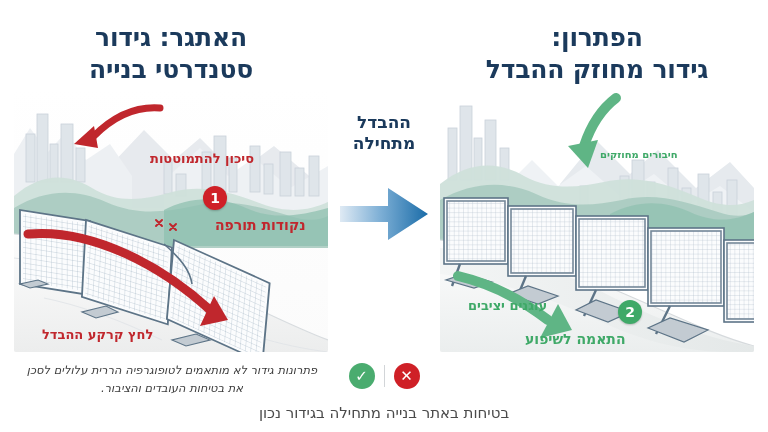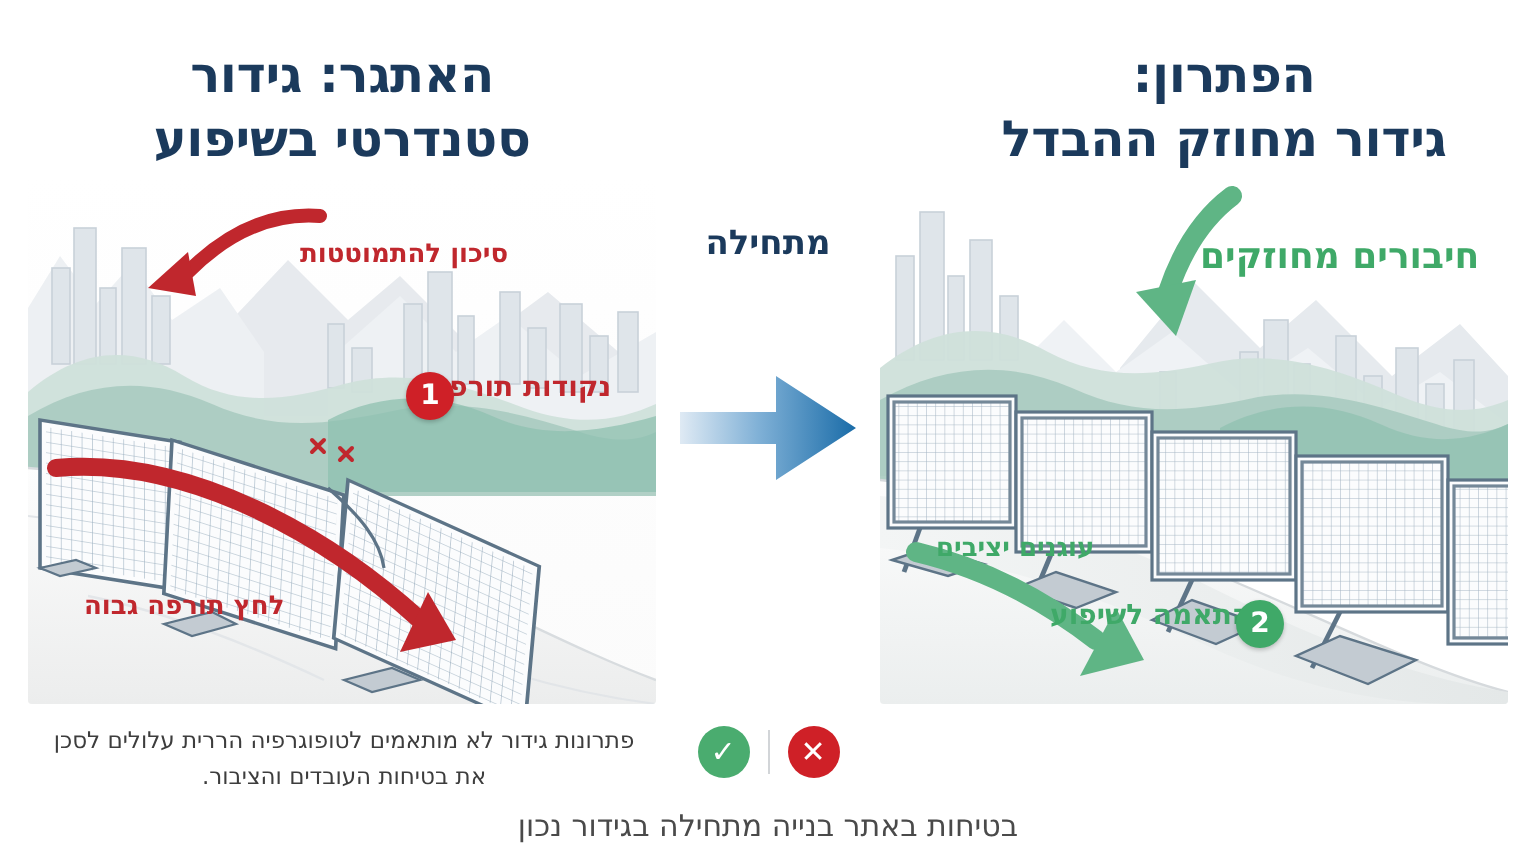--- a/index.html
+++ b/index.html
@@ -17,21 +17,21 @@
     text-align:center;
     color:#1b3a5c;
     font-weight:bold;
     font-size:25px;
     line-height:1.28;
     letter-spacing:-0.2px;
     direction:rtl;
   }
   .title .l2{display:block;}
   #title-left{left:14px;width:314px;}
-  #title-right{left:455px;width:314px;}
+  #title-right{left:440px;width:314px;}
 
   
   .panel{
     position:absolute;top:88px;width:314px;height:264px;
     overflow:hidden;border-radius:2px;
   }
   #panel-left{left:14px;background:linear-gradient(180deg,#ffffff 0%,#fdfdfd 55%,#f7f7f6 100%);}
   #panel-right{left:440px;background:linear-gradient(180deg,#ffffff 0%,#fcfdfc 55%,#f5f7f6 100%);}
   .panel svg{display:block;width:314px;height:264px;}
 
@@ -39,47 +39,47 @@
   .center-text{
     position:absolute;left:330px;width:108px;top:112px;
     text-align:center;color:#1b3a5c;font-weight:bold;
     font-size:17px;line-height:1.26;direction:rtl;
   }
   .center-text span{display:block;}
   #center-arrow{position:absolute;left:338px;top:182px;width:92px;height:64px;}
 
   
   .callout{
-    position:absolute;font-weight:bold;direction:rtl;white-space:nowrap;
+    position:absolute;font-weight:bold;direction:rtl;white-space:nowrap;margin-top:31px;
   }
   .callout.red{color:#c0272d;}
   .callout.green{color:#3fa968;}
   #label-collapse{left:150px;top:120px;font-size:13px;color:#c0272d;}
   #label-ground{left:42px;top:296px;font-size:13px;color:#c0272d;}
   #label-weak{left:215px;top:186px;font-size:14px;color:#c0272d;}
-  #label-connections{left:600px;top:118px;font-size:18px;color:#3fa968;}
+  #label-connections{left:600px;top:118px;font-size:10px;color:#3fa968;}
   #label-anchors{left:468px;top:267px;font-size:13px;color:#3fa968;}
   #label-slope{left:525px;top:300px;font-size:14px;color:#3fa968;}
 
   .badge{
     position:absolute;width:24px;height:24px;border-radius:50%;
     color:#fff;font-weight:bold;font-size:14px;
     display:flex;align-items:center;justify-content:center;
     box-shadow:0 1px 2px rgba(0,0,0,.22);
   }
   #badge-1{left:203px;top:186px;background:#cf2027;}
   #badge-2{left:618px;top:300px;background:#3fa968;}
 
   
   .caption{
     position:absolute;top:362px;width:300px;
     color:#3d3d3d;font-size:11.5px;line-height:1.55;
     direction:rtl;text-align:center;
   }
-  #caption-left{left:22px;}
+  #caption-left{left:22px;font-style:italic;}
   #caption-right{left:464px;}
 
   
   #verdict{
     position:absolute;left:330px;top:363px;width:108px;
     display:flex;align-items:center;justify-content:center;gap:9px;
   }
   .mark{
     width:26px;height:26px;border-radius:50%;
     display:flex;align-items:center;justify-content:center;
@@ -93,21 +93,21 @@
     text-align:center;color:#4a4a4a;font-size:15px;direction:rtl;
   }
 </style>
 </head>
 <body>
 
 <div class="stage">
 
   <div class="title" id="title-left">
     <span class="l1">האתגר: גידור</span>
-    <span class="l2">סטנדרטי בשיפוע</span>
+    <span class="l2">סטנדרטי בנייה</span>
   </div>
 
   <div class="title" id="title-right">
     <span class="l1">הפתרון:</span>
     <span class="l2">גידור מחוזק ההבדל</span>
   </div>
 
   <div class="panel" id="panel-left">
     <svg viewBox="0 0 314 264" xmlns="http://www.w3.org/2000/svg">
       <defs>
@@ -194,25 +194,26 @@
       </g>
 
       <g>
         <path d="M14 146 C80 140 150 180 196 222" fill="none" stroke="#c0272d" stroke-width="9" stroke-linecap="round"></path>
         <path d="M186 238 L214 232 L200 208 Z" fill="#c0272d"></path>
       </g>
     </svg>
   </div>
 
   <div class="callout red" id="label-collapse">סיכון להתמוטטות</div>
-  <div class="callout red" id="label-ground">לחץ תורפה גבוה</div>
+  <div class="callout red" id="label-ground">לחץ קרקע ההבדל</div>
   <div class="callout red" id="label-weak">נקודות תורפה</div>
   <div class="badge" id="badge-1">1</div>
 
   <div class="center-text">
+    <span>ההבדל</span>
     <span>מתחילה</span>
   </div>
 
   <svg id="center-arrow" viewBox="0 0 92 64" xmlns="http://www.w3.org/2000/svg">
     <defs>
       <linearGradient id="arrGrad" x1="0" y1="0" x2="1" y2="0">
         <stop offset="0%" stop-color="#dfeaf4"></stop>
         <stop offset="45%" stop-color="#7fb0d6"></stop>
         <stop offset="100%" stop-color="#1a6ca8"></stop>
       </linearGradient>

